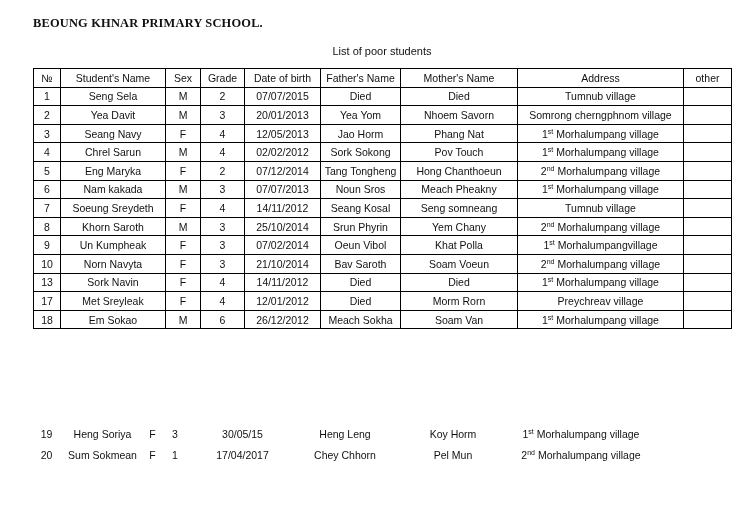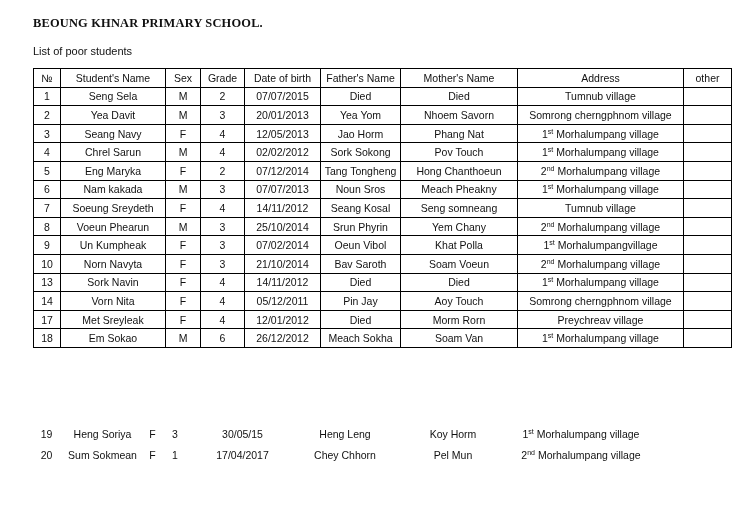--- a/index.html
+++ b/index.html
@@ -14,21 +14,21 @@
   .school-name {
     position:absolute; left:33px; top:15px;
     font-family:"Liberation Serif", serif;
     font-weight:bold; font-size:13.5px;
     letter-spacing:0.2px;
     transform:scaleX(0.92); transform-origin:left center;
     white-space:nowrap;
   }
   .list-title {
     position:absolute; left:33px; top:45px; width:698px;
-    font-size:11px;
+    text-align:center; font-size:11px;
   }
   table { border-collapse:collapse; table-layout:fixed; }
   .students-table {
     position:absolute; left:33px; top:68px; width:698px;
     border:1.5px solid #000;
   }
   .students-table th, .students-table td {
     border:1px solid #000;
     font-weight:normal;
     font-size:10.5px;
@@ -157,21 +157,21 @@
         <td>F</td>
         <td>4</td>
         <td>14/11/2012</td>
         <td>Seang Kosal</td>
         <td>Seng somneang</td>
         <td>Tumnub village</td>
         <td></td>
       </tr>
       <tr>
         <td>8</td>
-        <td>Voeun Phearun</td>
+        <td>Khorn Saroth</td>
         <td>M</td>
         <td>3</td>
         <td>25/10/2014</td>
         <td>Srun Phyrin</td>
         <td>Yem Chany</td>
         <td>2<sup>nd</sup> Morhalumpang village</td>
         <td></td>
       </tr>
       <tr>
         <td>9</td>
@@ -197,31 +197,20 @@
       </tr>
       <tr>
         <td>13</td>
         <td>Sork Navin</td>
         <td>F</td>
         <td>4</td>
         <td>14/11/2012</td>
         <td>Died</td>
         <td>Died</td>
         <td>1<sup>st</sup> Morhalumpang village</td>
-        <td></td>
-      </tr>
-      <tr>
-        <td>14</td>
-        <td>Vorn Nita</td>
-        <td>F</td>
-        <td>4</td>
-        <td>05/12/2011</td>
-        <td>Pin Jay</td>
-        <td>Aoy Touch</td>
-        <td>Somrong cherngphnom village</td>
         <td></td>
       </tr>
       <tr>
         <td>17</td>
         <td>Met Sreyleak</td>
         <td>F</td>
         <td>4</td>
         <td>12/01/2012</td>
         <td>Died</td>
         <td>Morm Rorn</td>

